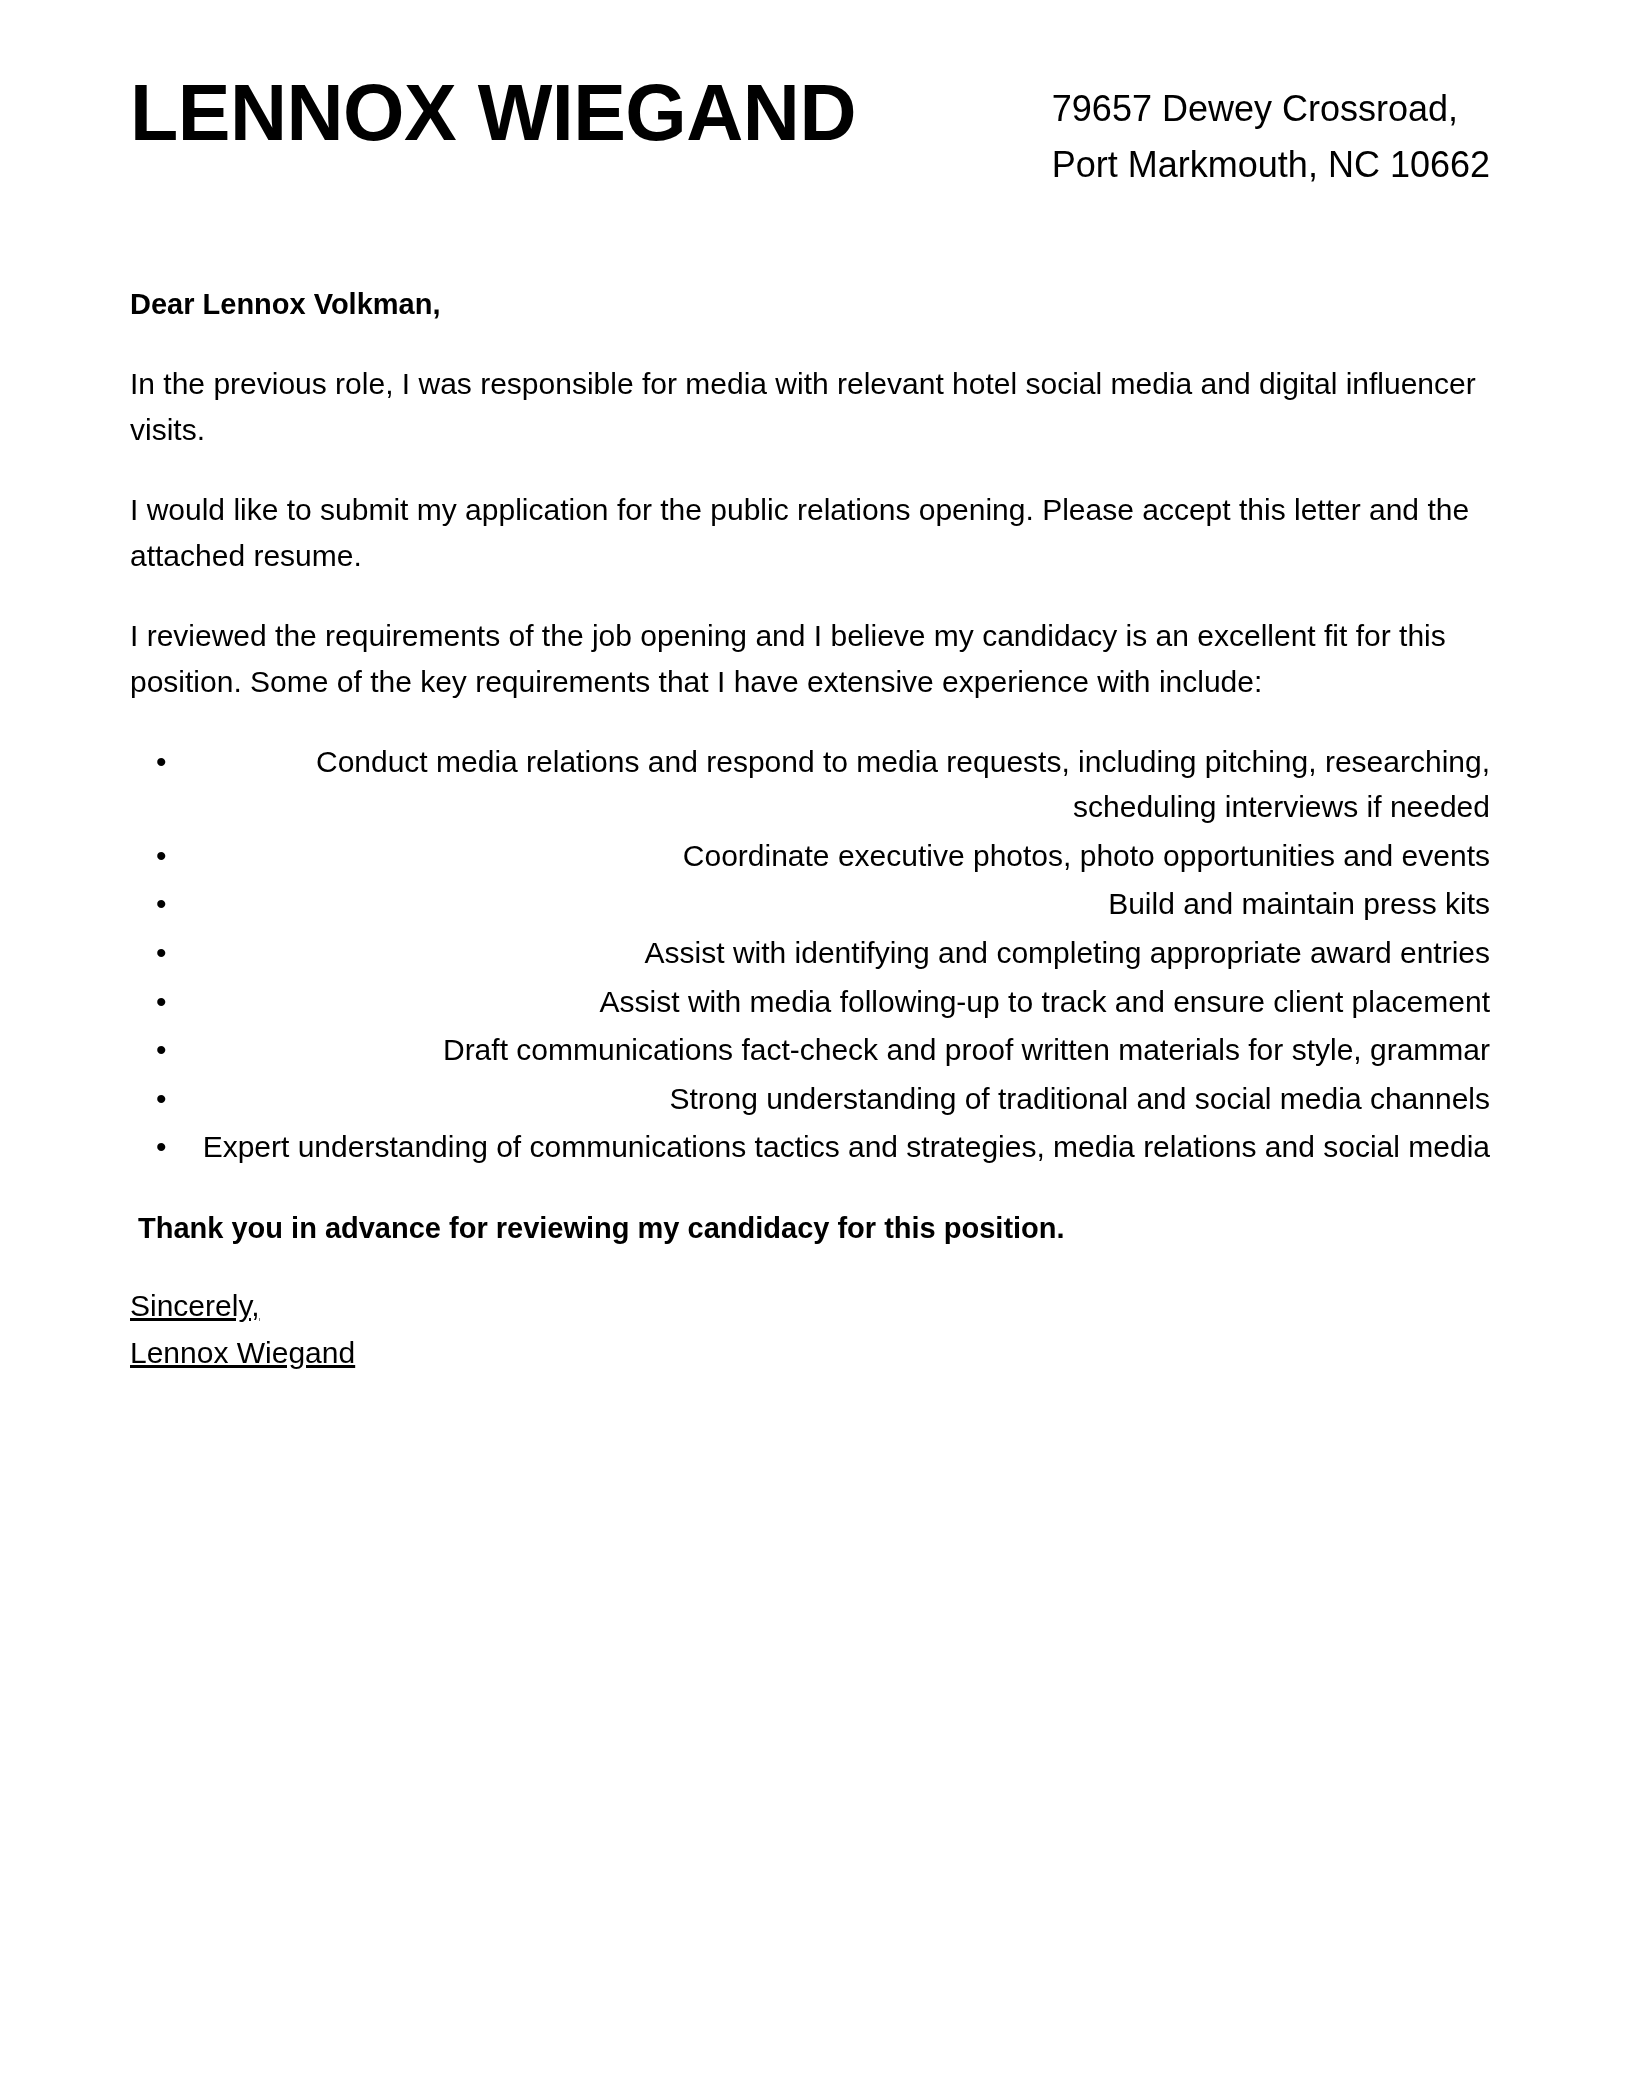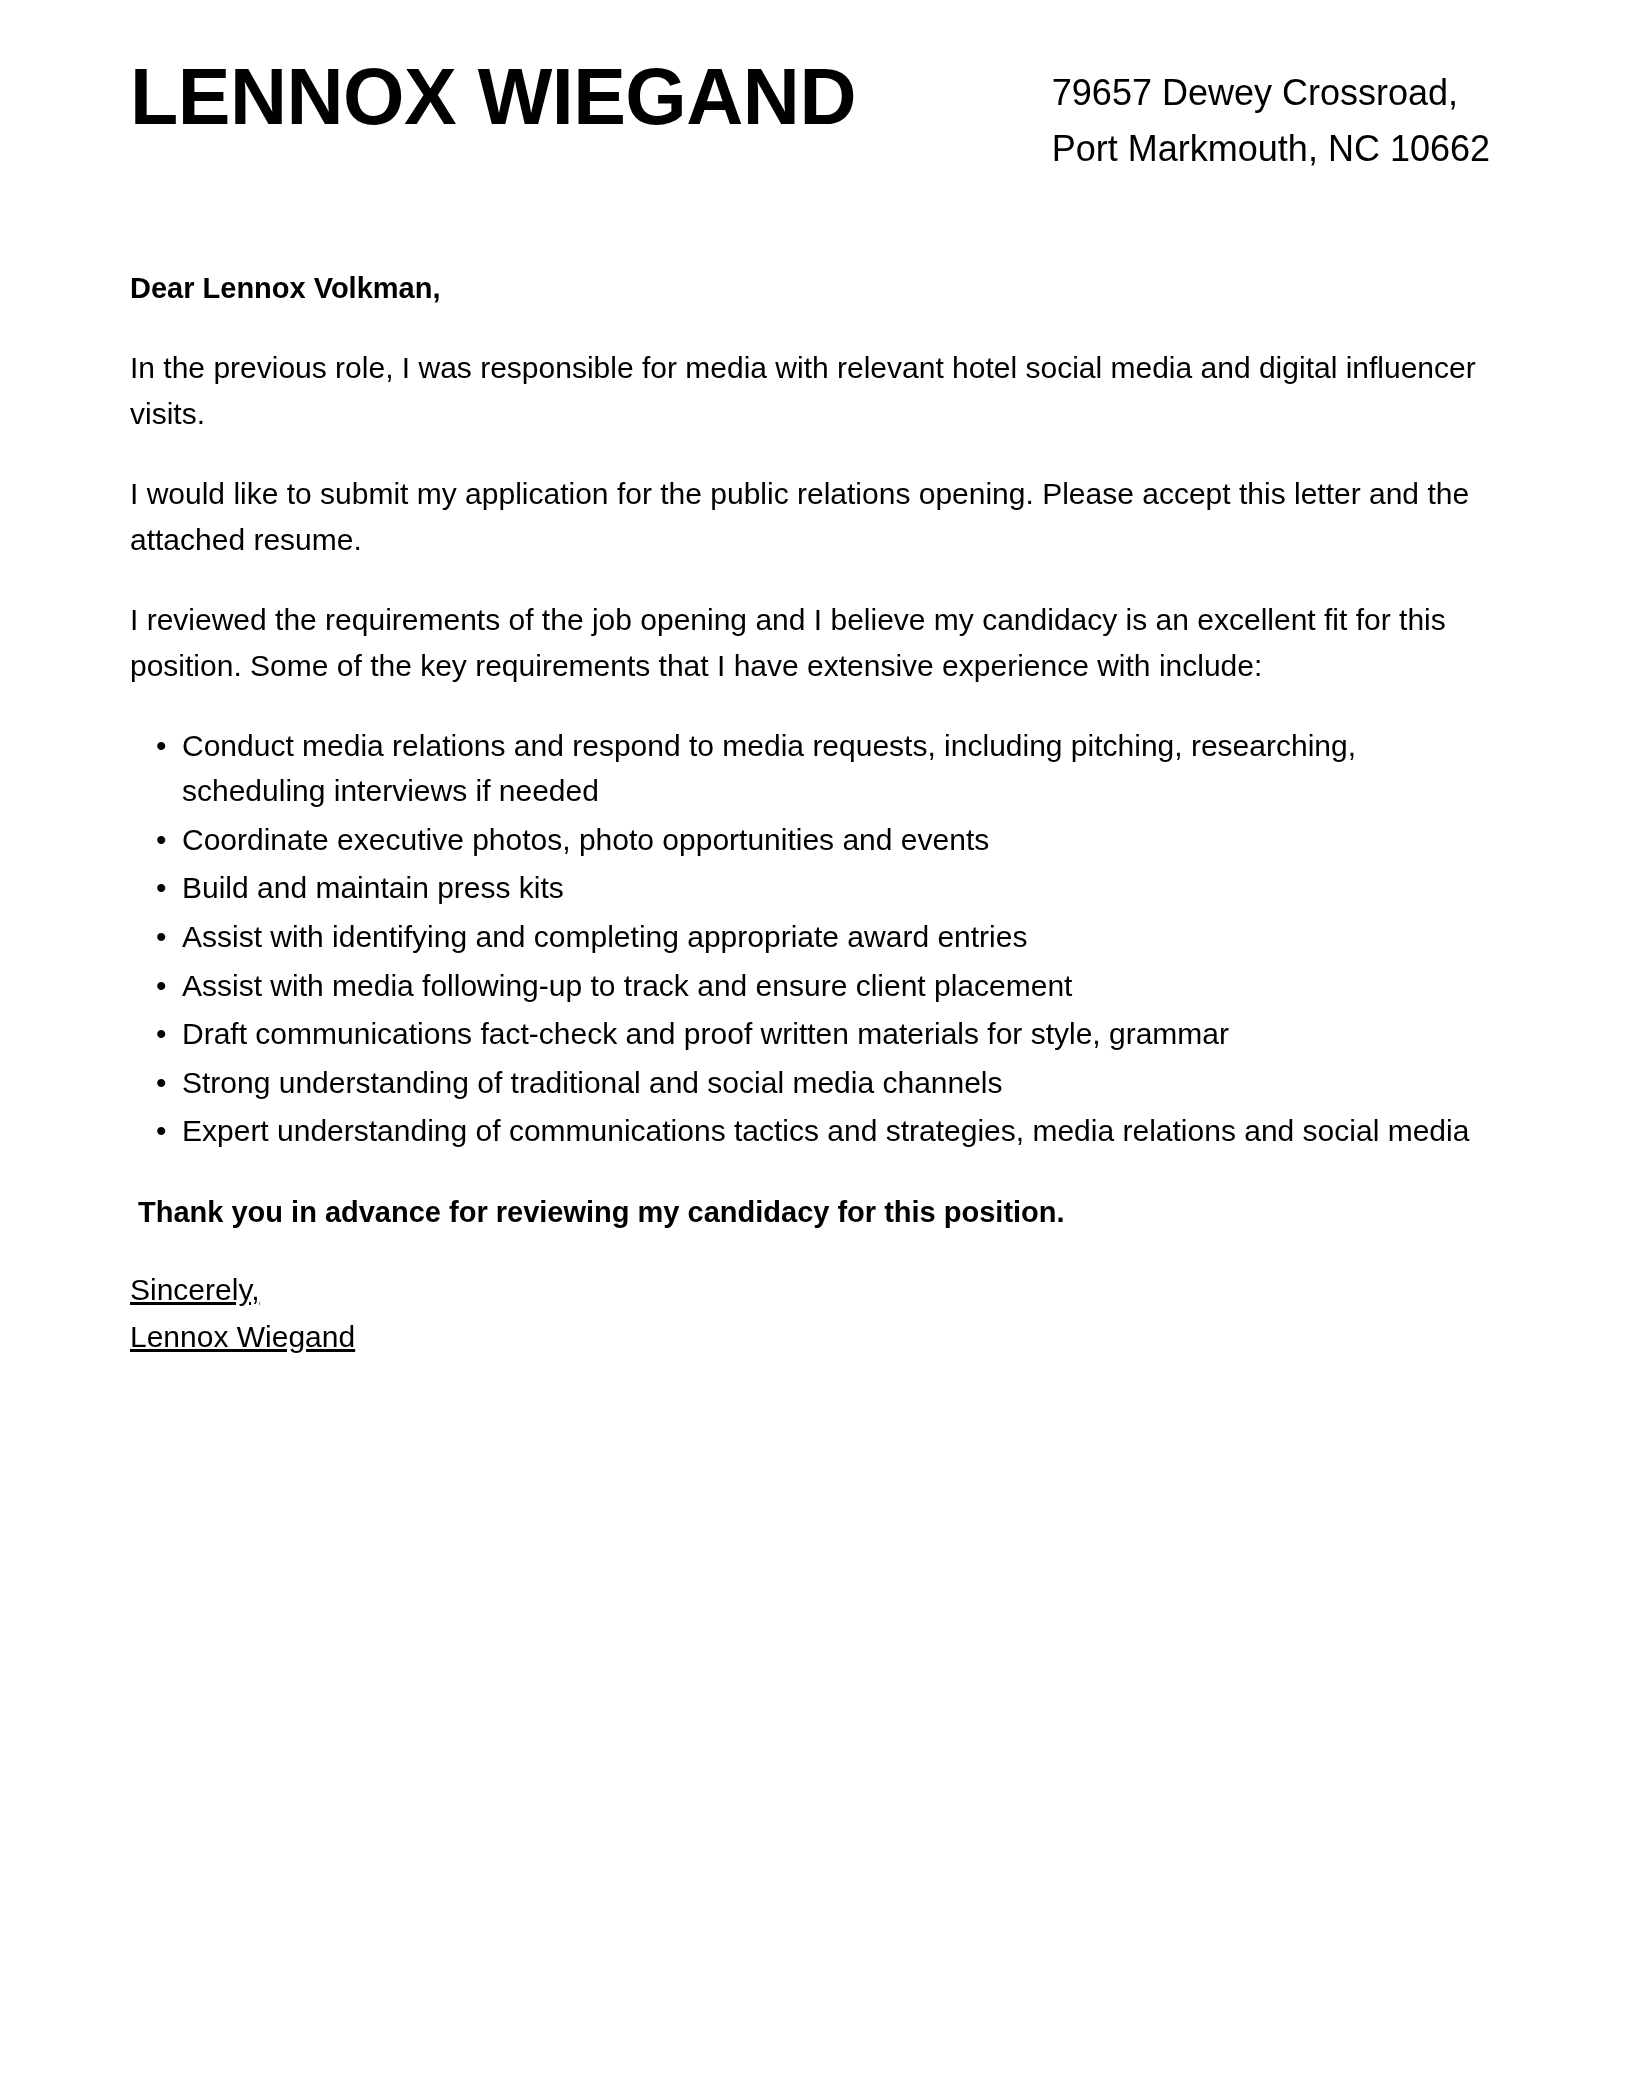--- a/index.html
+++ b/index.html
@@ -13,21 +13,21 @@
     height: 2098px;
     background: #ffffff;
     color: #000000;
     font-family: "Liberation Sans", sans-serif;
     overflow: hidden;
     box-sizing: border-box;
   }
   .content {
     position: absolute;
     left: 130px;
-    top: 0;
+    top: 16px;
     width: 1360px;
   }
 
   
   .letterhead {
     display: flex;
     align-items: flex-start;
     justify-content: space-between;
     padding-top: 55px;
   }
@@ -63,20 +63,21 @@
   }
   .para {
     font-size: 30px;
     line-height: 1.55;
     margin: 0 0 33px 0;
   }
   .req-list {
     list-style: none;
     margin: 4px 0 37px 0;
     padding: 0;
+    text-align: right;
   }
   .req-list li {
     position: relative;
     font-size: 30px;
     line-height: 1.52;
     padding-left: 52px;
     margin: 0 0 3px 0;
   }
   .req-list li::before {
     content: "\2022";

